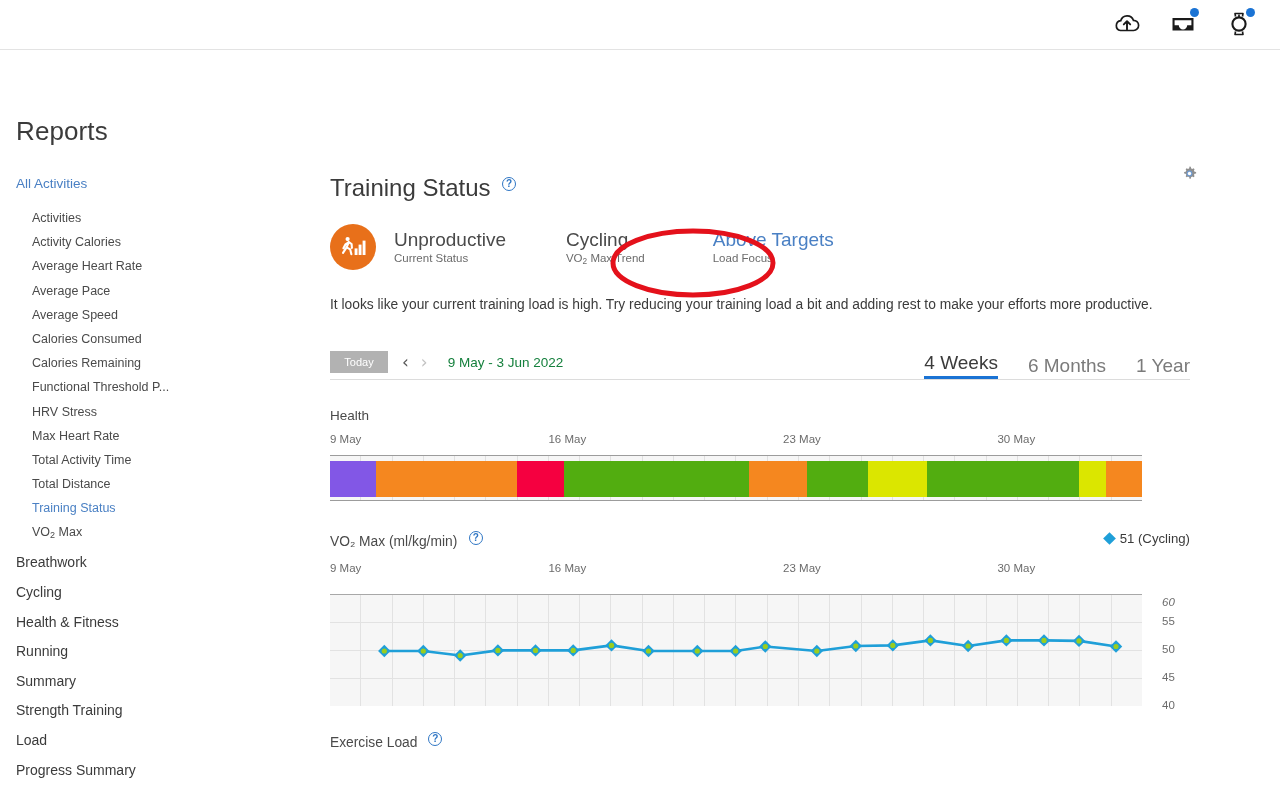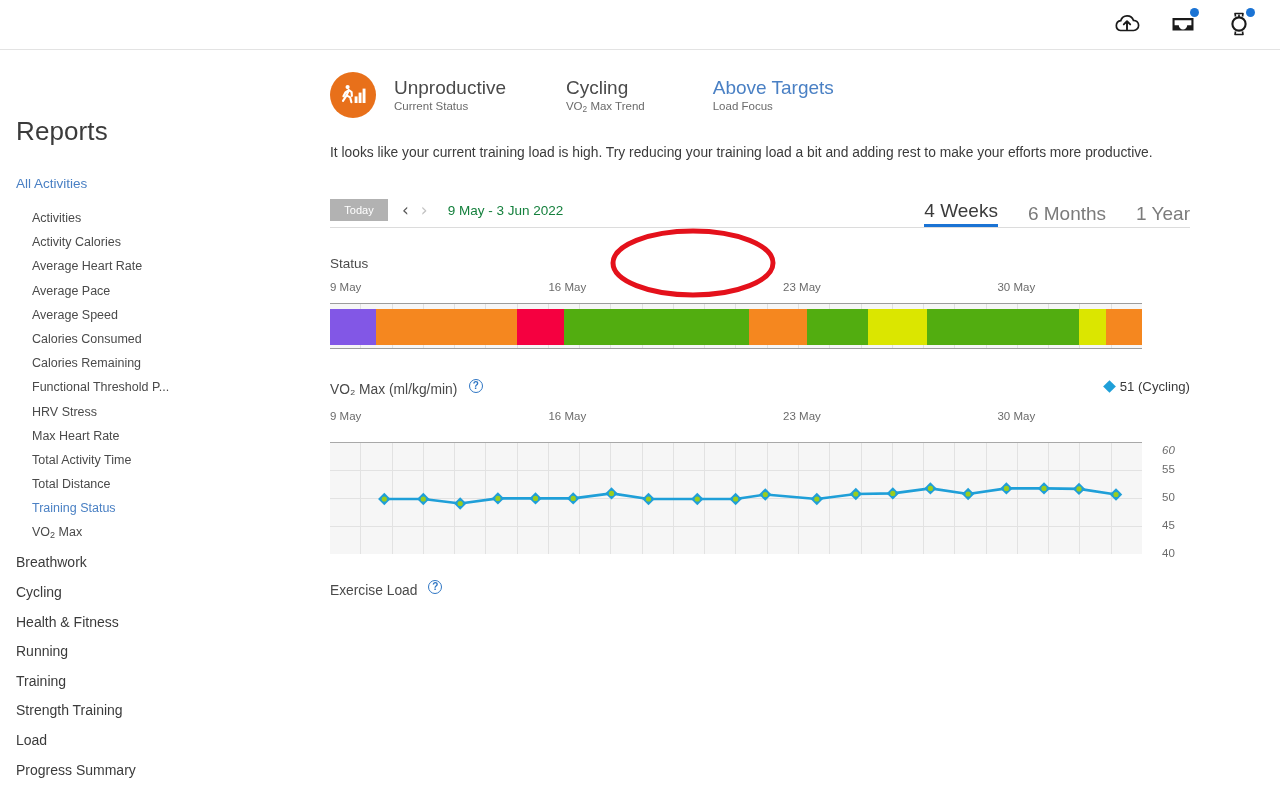--- a/index.html
+++ b/index.html
@@ -292,30 +292,42 @@
         <div class="nav-sub">Total Activity Time</div>
         <div class="nav-sub">Total Distance</div>
         <div class="nav-sub active">Training Status</div>
         <div class="nav-sub">VO<span class="sub">2</span> Max</div>
       </div>
     <div id="group-list">
         <div class="nav-group first">Breathwork</div>
         <div class="nav-group">Cycling</div>
         <div class="nav-group">Health &amp; Fitness</div>
         <div class="nav-group">Running</div>
-        <div class="nav-group">Training</div>
+        <div class="nav-group">Summary</div>
         <div class="nav-group">Strength Training</div>
         <div class="nav-group">Load</div>
         <div class="nav-group">Progress Summary</div>
       </div>
   </div>
 </div>
 
 <div class="main">
 
+  <div class="card-head">
+    <span class="card-title">Training Status</span>
+    <span class="help">?</span>
+
+    <span class="gear">
+      <svg width="17" height="17" viewBox="0 0 17 17">
+        <path d="M8.5 1.4 l1.3 .35 .25 1.5 1.15 .67 1.4-.6 .95 .95 -.6 1.4 .67 1.15 1.5 .25 0 1.35 -1.5 .25 -.67 1.15 .6 1.4 -.95 .95 -1.4-.6 -1.15 .67 -.25 1.5 -1.35 0 -.25-1.5 -1.15-.67 -1.4 .6 -.95-.95 .6-1.4 -.67-1.15 -1.5-.25 0-1.35 1.5-.25 .67-1.15 -.6-1.4 .95-.95 1.4 .6 1.15-.67 .25-1.5 Z" fill="#8f8f8f"></path>
+        <circle cx="8.5" cy="8.5" r="2.9" fill="#6f9bd1"></circle>
+        <circle cx="8.5" cy="8.5" r="1.7" fill="#ffffff"></circle>
+      </svg>
+    </span>
+  </div>
 
   <div class="status-row">
     <div class="status-icon">
       <svg width="26" height="24" viewBox="0 0 26 24">
         <circle cx="7.6" cy="4.1" r="2.1" fill="#ffffff"></circle>
         <path d="M8.9 7.2 L5.4 9.4 L3.4 13.2 M8.9 7.2 L11.6 9.0 L11.9 12.9 M8.9 7.2 L6.6 12.4 L3.0 17.9 M6.6 12.4 L10.2 14.4 L11.4 19.2" stroke="#ffffff" stroke-width="2.1" fill="none" stroke-linecap="round" stroke-linejoin="round"></path>
         <rect x="14.6" y="13.4" width="2.9" height="6.6" fill="#ffffff"></rect>
         <rect x="18.6" y="9.6" width="2.9" height="10.4" fill="#ffffff"></rect>
         <rect x="22.6" y="5.6" width="2.9" height="14.4" fill="#ffffff"></rect>
       </svg>
@@ -345,21 +357,21 @@
     <div class="range">9 May - 3 Jun 2022</div>
     <div class="tabs" id="range-tabs">
         <div class="tab active">4 Weeks</div>
         <div class="tab">6 Months</div>
         <div class="tab">1 Year</div>
       </div>
   </div>
   <div class="divider"></div>
 
   <div class="section">
-    <div class="sec-label">Status</div>
+    <div class="sec-label">Health</div>
     <div class="axis-dates" id="status-ticks">
         <span style="left: 0%;">9 May</span>
         <span style="left: 26.9%;">16 May</span>
         <span style="left: 55.8%;">23 May</span>
         <span style="left: 82.2%;">30 May</span>
       </div>
     <div class="statusbar-wrap">
       <div class="gridcols" id="status-grid">
           <i></i>
           <i></i>

